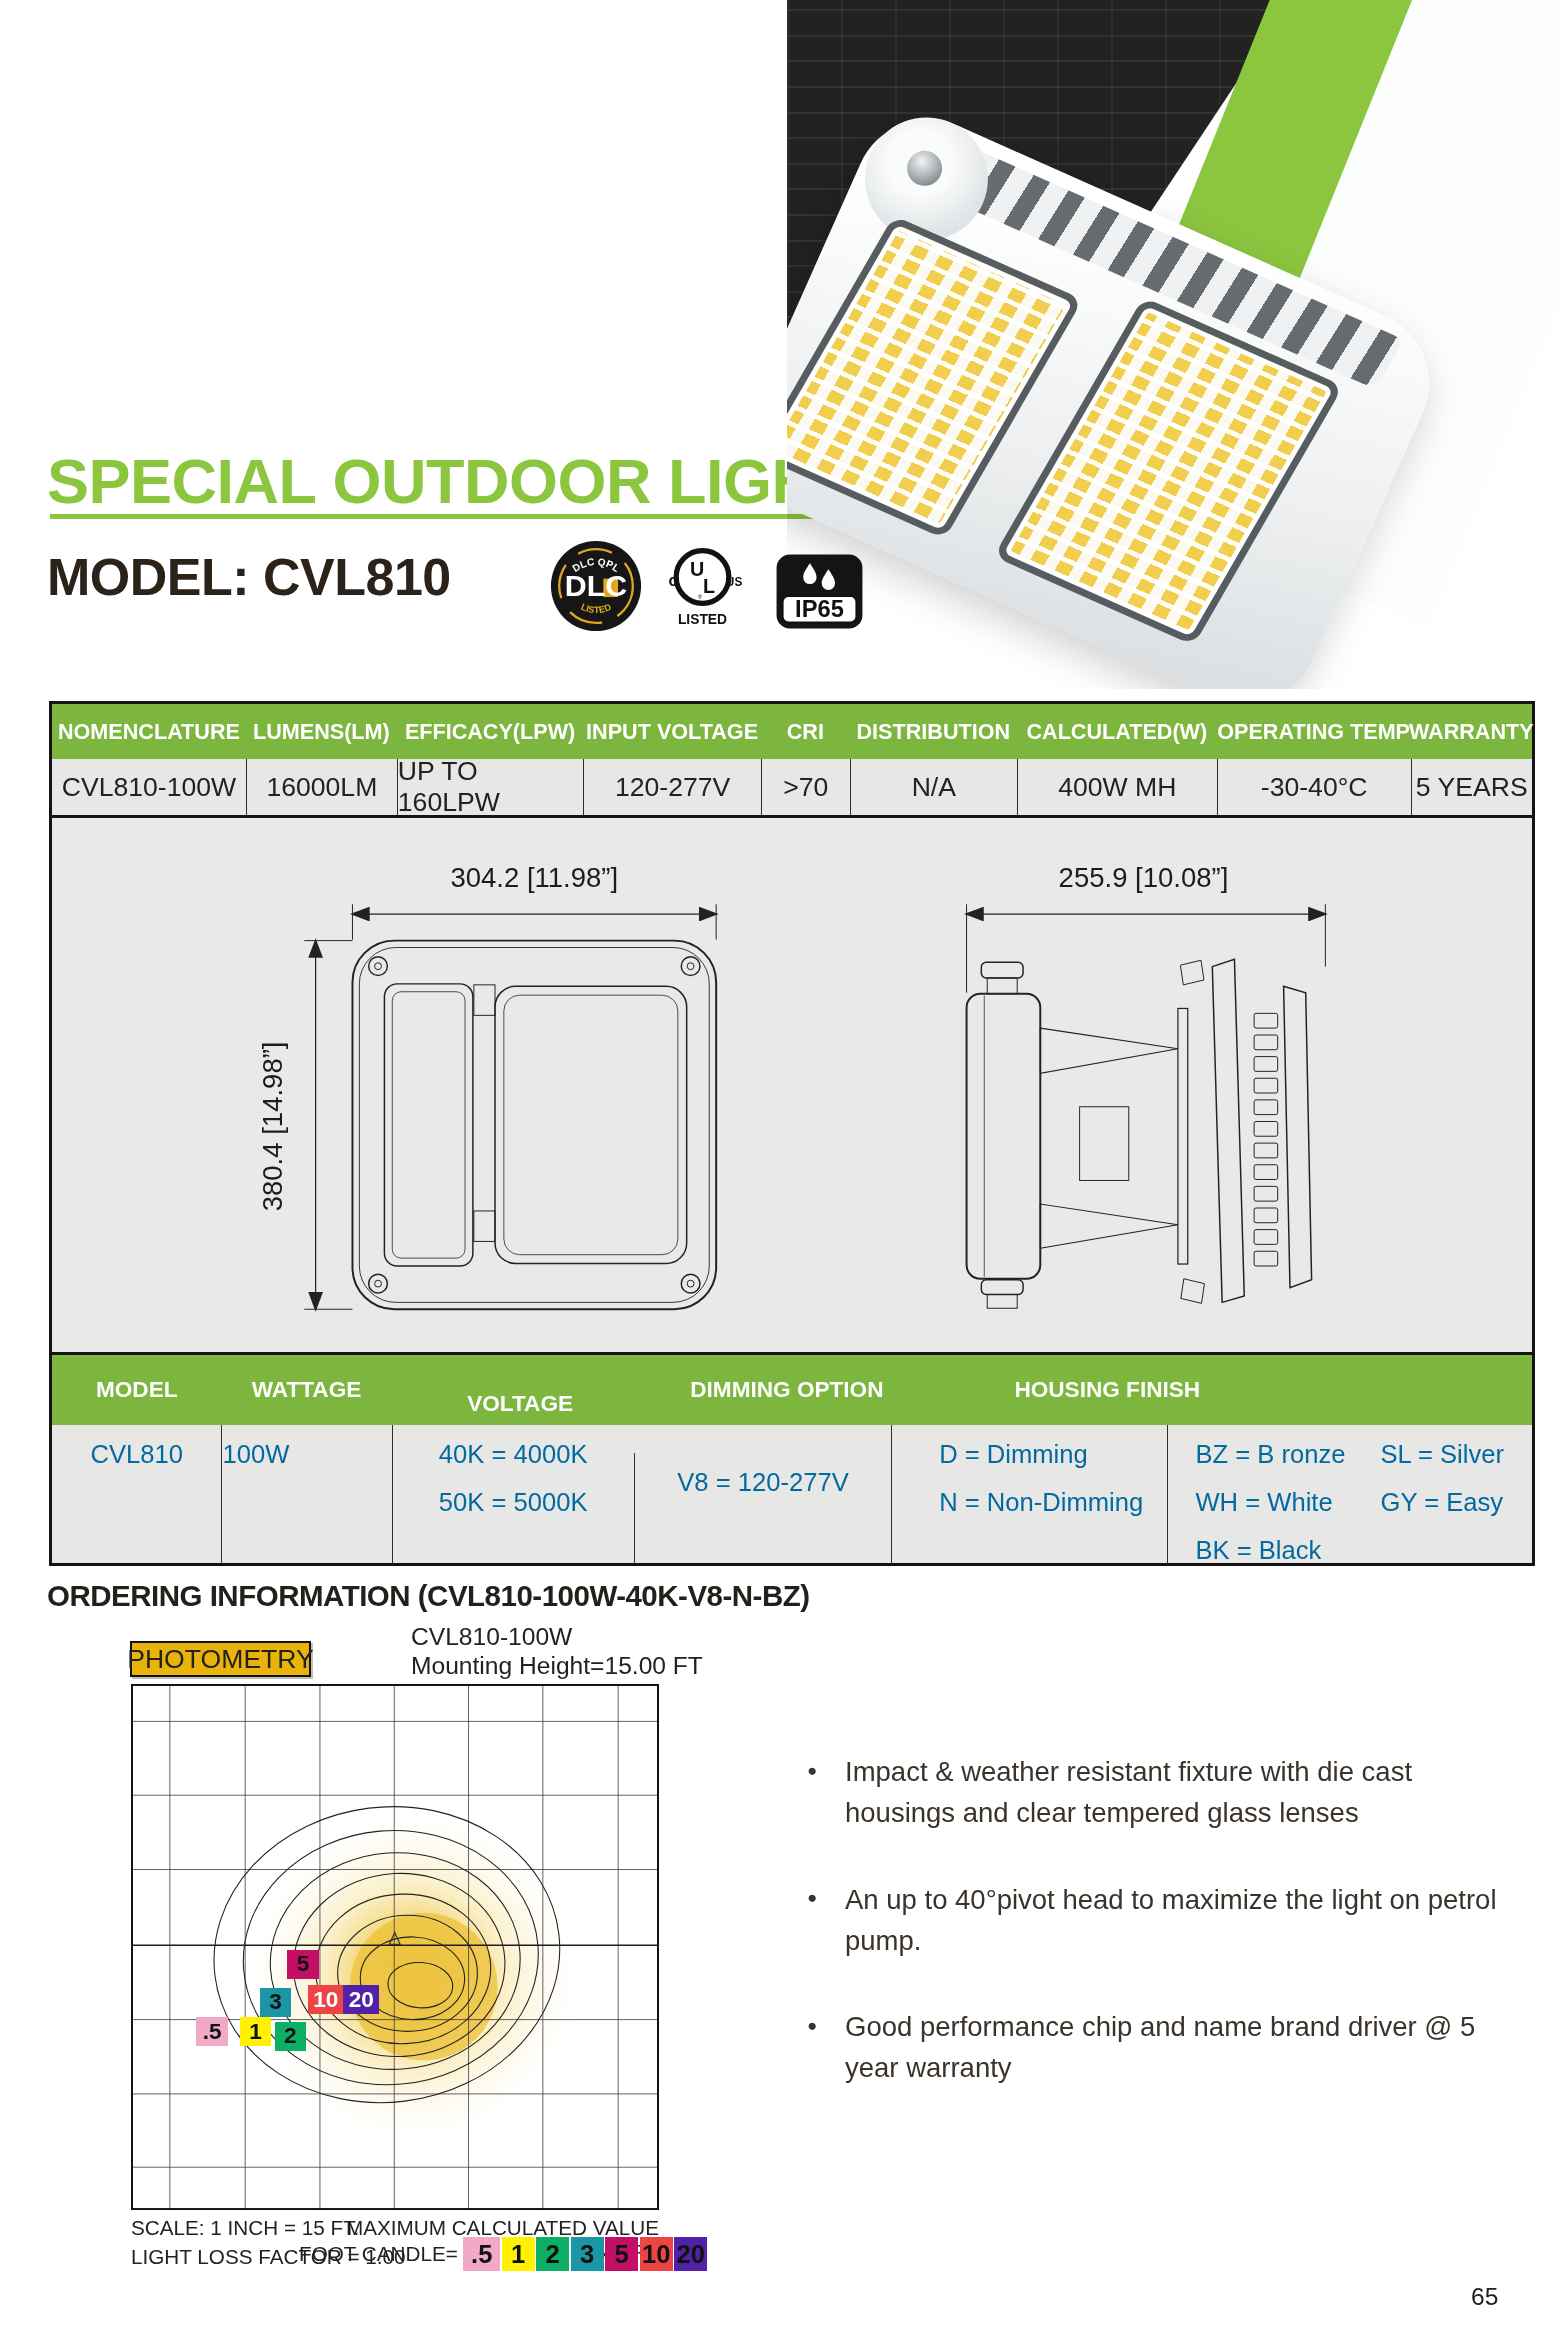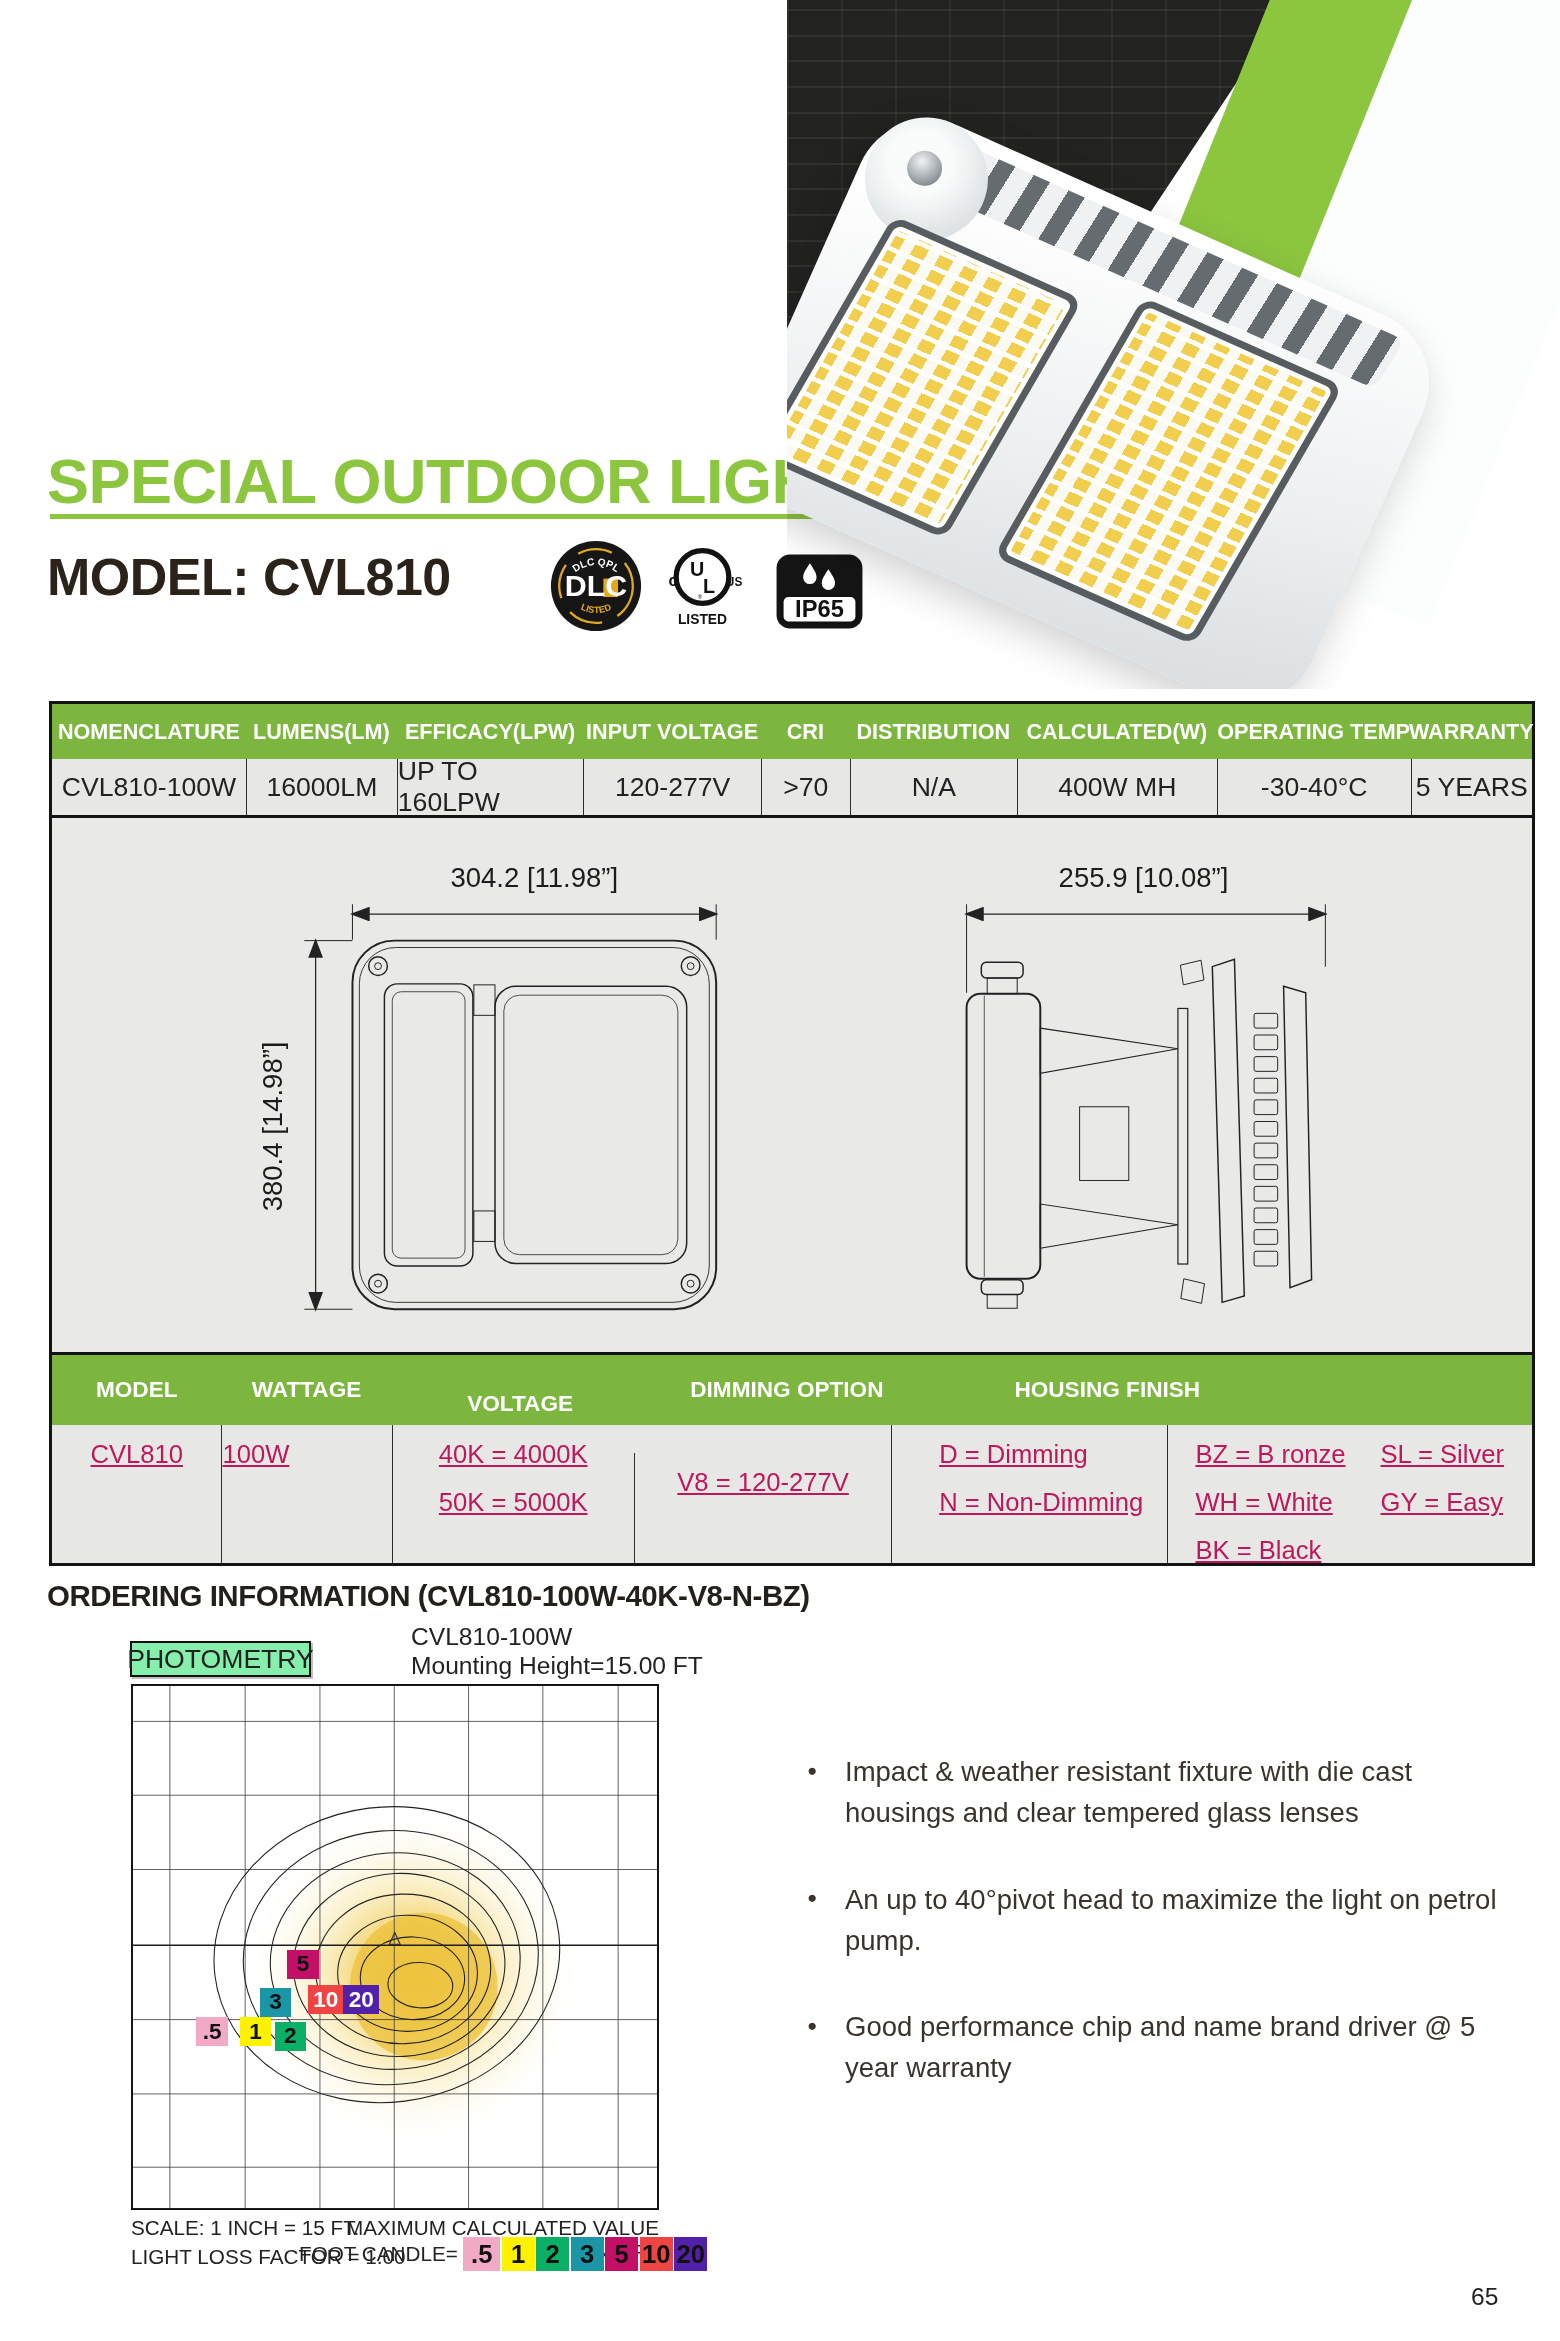--- a/index.html
+++ b/index.html
@@ -64,37 +64,37 @@
   .g-head.ord  { height:73px; font-size:22.6px; border-top:3px solid #141414; }
   .g-head > div { display:flex; align-items:center; justify-content:center; text-align:center; }
   .spec-data { display:flex; height:59px; background:#e7e7e5; border-bottom:3.4px solid #141414; font-size:26.6px; color:#222; }
   .spec-data > div { display:flex; align-items:center; justify-content:center; border-left:1.5px solid #2e2e2e; }
   .spec-data > div:first-child { border-left:none; }
   .c1{width:13.1%}.c2{width:10.2%}.c3{width:12.6%}.c4{width:12.0%}.c5{width:6.0%}.c6{width:11.3%}.c7{width:13.5%}.c8{width:13.1%}.c9{width:8.2%}
   .draw-area { position:relative; height:534px; background:#e9e9e8; }
   .draw-svg { position:absolute; }
   .dsv-left { left:207px; top:43px; width:472px; height:462px; }
   .dsv-right { left:880px; top:43px; width:482px; height:462px; }
-  .ord-data { display:flex; height:138px; background:#e7e7e5; font-size:25.6px; color:#be185d;text-decoration:underline; }
+  .ord-data { display:flex; height:138px; background:#e7e7e5; font-size:25.6px; color:#0369a1; }
   .ord-data > div { border-left:1.5px solid #2e2e2e; padding-top:16.7px; }
   .ord-data > div:first-child { border-left:none; }
   .o1{width:11.45%; text-align:center;}
   .o2{width:11.49%; text-align:left;}
   .o3{width:16.38%; text-align:center;}
   .o4{width:17.38%; text-align:center;margin-top:28px;}
   .o5{width:18.67%; padding-left:47px;}
   .o6{width:24.63%; padding-left:27px;}
   .ln { line-height:1; margin-bottom:22.6px; }
   .fin-grid { display:grid; grid-template-columns:55% 45%; row-gap:22.6px; }
   .fin-grid div { line-height:1; }
 
   .ord-heading { position:absolute; left:47px; top:1579px; font-size:29.5px; font-weight:700; color:#231f1b; letter-spacing:-0.5px; }
 
   
-  .ph-box { position:absolute; left:130px; top:1641px; width:181px; height:36px; background:#86efac;
+  .ph-box { position:absolute; left:130px; top:1641px; width:181px; height:36px; background:#eab308;
     border:2px solid #111; box-shadow:2px 2px 0 rgba(0,0,0,0.25); display:flex; align-items:center; justify-content:center;
     font-size:26.6px; color:#222; }
   .ph-sub { position:absolute; left:411px; top:1623px; font-size:24.6px; line-height:28.5px; color:#222; }
   .plot { position:absolute; left:131px; top:1684px; width:528px; height:526px; background:#fff; }
   .plot svg { position:absolute; inset:0; }
   .pl-lab { position:absolute; width:31.5px; height:28.5px; display:flex; align-items:center; justify-content:center;
     font-size:22.6px; font-weight:700; color:#111; }
   .pl-wide { width:36px; }
   .c-p5{background:#f2a9c6}.c-1{background:#fff100}.c-2{background:#0caf66}.c-3{background:#1b96a6}
   .c-5{background:#c31066}.c-10{background:#ef4444;color:#fff}.c-20{background:#5121a8;color:#fff}

